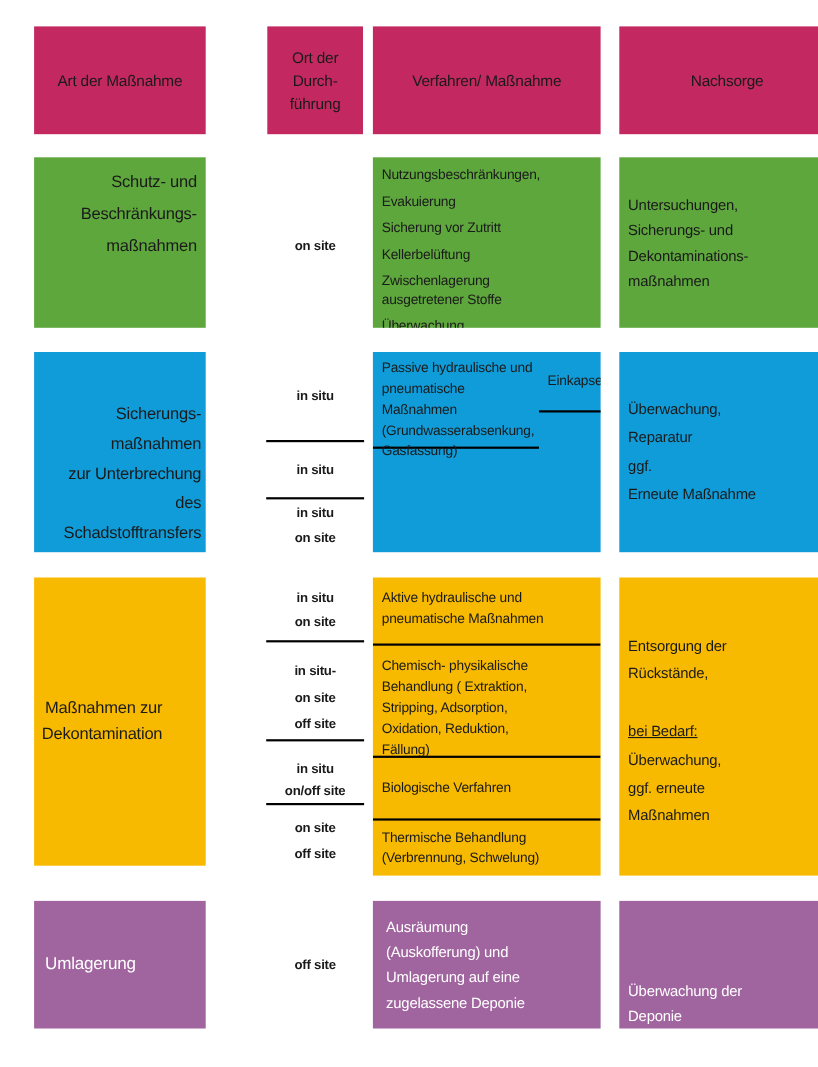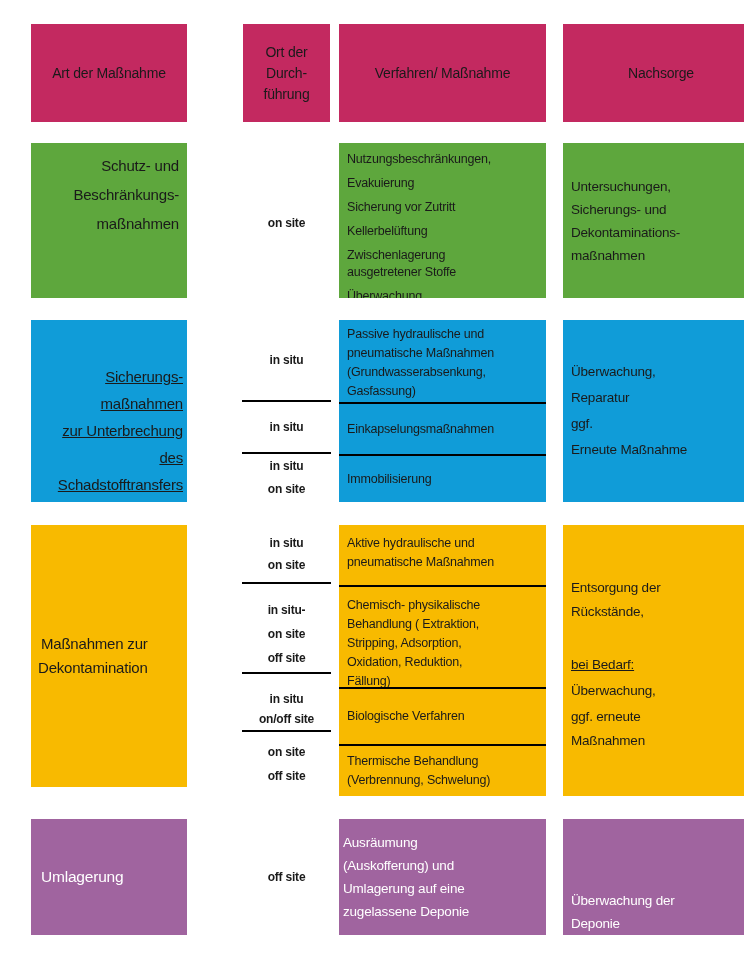--- a/index.html
+++ b/index.html
@@ -75,35 +75,35 @@
 ausgetretener Stoffe</div>
     <div class="item pre">Überwachung</div>
   </div>
   <div class="abs c4 r1 box nach" style="display:flex; align-items:center; padding-left:8px; line-height:23px;">
     <span class="pre">Untersuchungen,
 Sicherungs- und
 Dekontaminations-
 maßnahmen</span>
   </div>
 
-  <div class="abs c1 r2 box artbox" style="padding:43px 4px 0 6px; line-height:27px;text-decoration:underline;">
+  <div class="abs c1 r2 box artbox" style="padding:43px 4px 0 6px; line-height:27px;">
     <span class="pre">Sicherungs-
 maßnahmen
 zur Unterbrechung
 des
 Schadstofftransfers</span>
   </div>
   <div class="abs c2 ort pre" style="top:320px; height:80px;">in situ</div>
   <div class="abs rule" style="top:400px;"></div>
   <div class="abs c2 ort pre" style="top:402px; height:50px;">in situ</div>
   <div class="abs rule" style="top:452px;"></div>
   <div class="abs c2 ort pre" style="top:454px; height:48px; line-height:23px;">in situ
 on site</div>
 
-  <div class="abs c3 r2 box" style="display:flex; flex-direction:column;">
+  <div class="abs c3 r2 box" style="display:flex; ">
     <div class="sect bb pre" style="height:81px;">Passive hydraulische und
 pneumatische Maßnahmen
 (Grundwasserabsenkung,
 Gasfassung)</div>
     <div class="sect mid bb pre" style="height:53px; padding-left:8px;">Einkapselungsmaßnahmen</div>
     <div class="sect mid pre" style="height:48px; padding-left:8px;">Immobilisierung</div>
   </div>
   <div class="abs c4 r2 box nach" style="display:flex; align-items:center; padding-left:8px; line-height:26px;">
     <span class="pre">Überwachung,
 Reparatur
@@ -146,21 +146,21 @@
     <div style="margin-bottom:2px;"><span style="text-decoration:underline;">bei Bedarf:</span></div>
     <div style="margin-bottom:2px;">Überwachung,</div>
     <div class="pre">ggf. erneute
 Maßnahmen</div>
   </div>
 
   <div class="abs c1 r4 box" style="display:flex; align-items:center; padding-left:10px; font-size:15.5px;">
     <span>Umlagerung</span>
   </div>
   <div class="abs c2 ort" style="top:866px; height:22px;">off site</div>
-  <div class="abs c3 r4 box nach" style="display:flex; align-items:center; padding-left:4px; line-height:23px; color:var(--text_light);">
+  <div class="abs c3 r4 box nach" style="display:flex; align-items:center; padding-left:12px; line-height:23px; color:var(--text_light);">
     <span class="pre">Ausräumung
 (Auskofferung) und
 Umlagerung auf eine
 zugelassene Deponie</span>
   </div>
   <div class="abs c4 r4 box nach" style="display:flex; align-items:flex-end; padding-left:8px; line-height:23px; color:var(--text_light);">
     <span class="pre">Überwachung der
 Deponie</span>
   </div>
 

